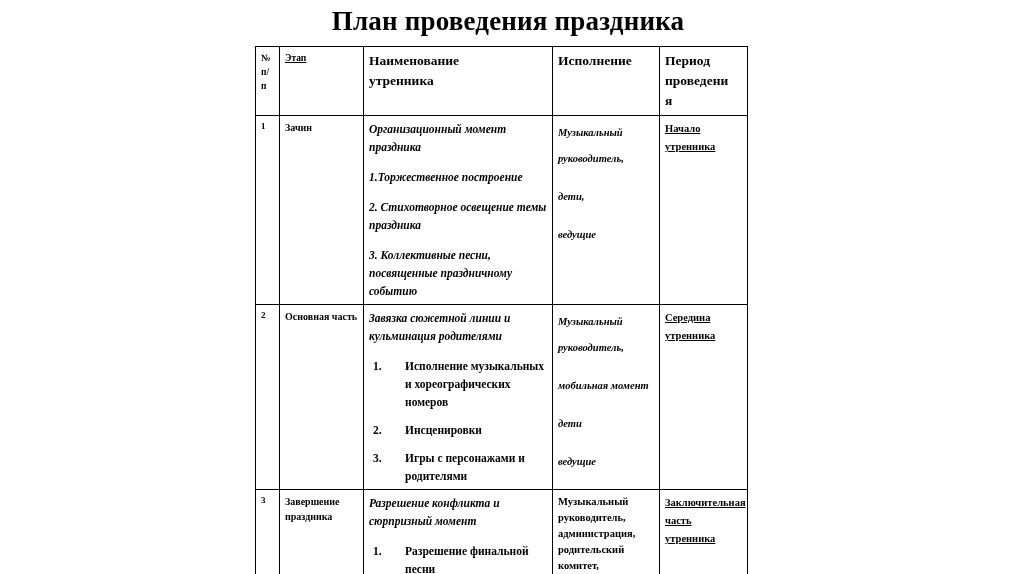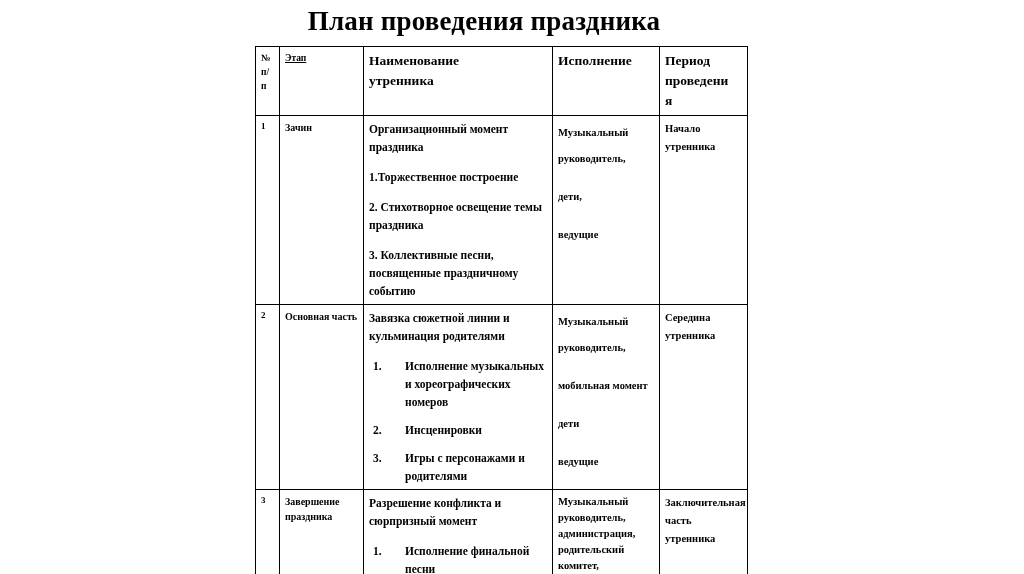--- a/index.html
+++ b/index.html
@@ -16,21 +16,21 @@
   }
 
   .page {
     position: relative;
     width: 1024px;
     height: 574px;
   }
 
   .doc-title {
     position: absolute;
-    left: 238px;
+    left: 262px;
     top: 4px;
     width: 492px;
     text-align: center;
     font-size: 27px;
     font-weight: bold;
     line-height: 34px;
     letter-spacing: 0.2px;
     font-family: "Liberation Serif", "DejaVu Serif", serif;
   }
 
@@ -99,24 +99,26 @@
   .cell-side {
     font-size: 10.5px;
     font-weight: bold;
     line-height: 26px;
   }
   .cell-side.tight { line-height: 16px; }
   .cell-period {
     font-size: 10.5px;
     font-weight: bold;
     line-height: 18px;
+    text-decoration: underline;
   }
 
   .p {
     margin: 0 0 12px 0;
+    font-style: italic;
   }
   .p:last-child { margin-bottom: 0; }
 
   .p-tight {
     margin: 0;
   }
 
   
   .numlist {
     margin: 0;
@@ -222,21 +224,21 @@
       </tr>
 
       <tr class="row3">
         <td class="cell-num">3</td>
         <td class="cell-stage">Завершение праздника</td>
         <td class="cell-main">
           <p class="p">Разрешение конфликта  и сюрпризный момент</p>
           <ul class="numlist">
             <li>
               <span class="marker">1.</span>
-              <span>Исполнение финальной песни</span>
+              <span>Разрешение финальной песни</span>
             </li>
 
           </ul>
         </td>
         <td class="cell-side tight">
           <p class="p-tight">Музыкальный руководитель, администрация, родительский комитет, оргкомитет</p>
         </td>
         <td class="cell-period">Заключительная часть утренника</td>
       </tr>
 

